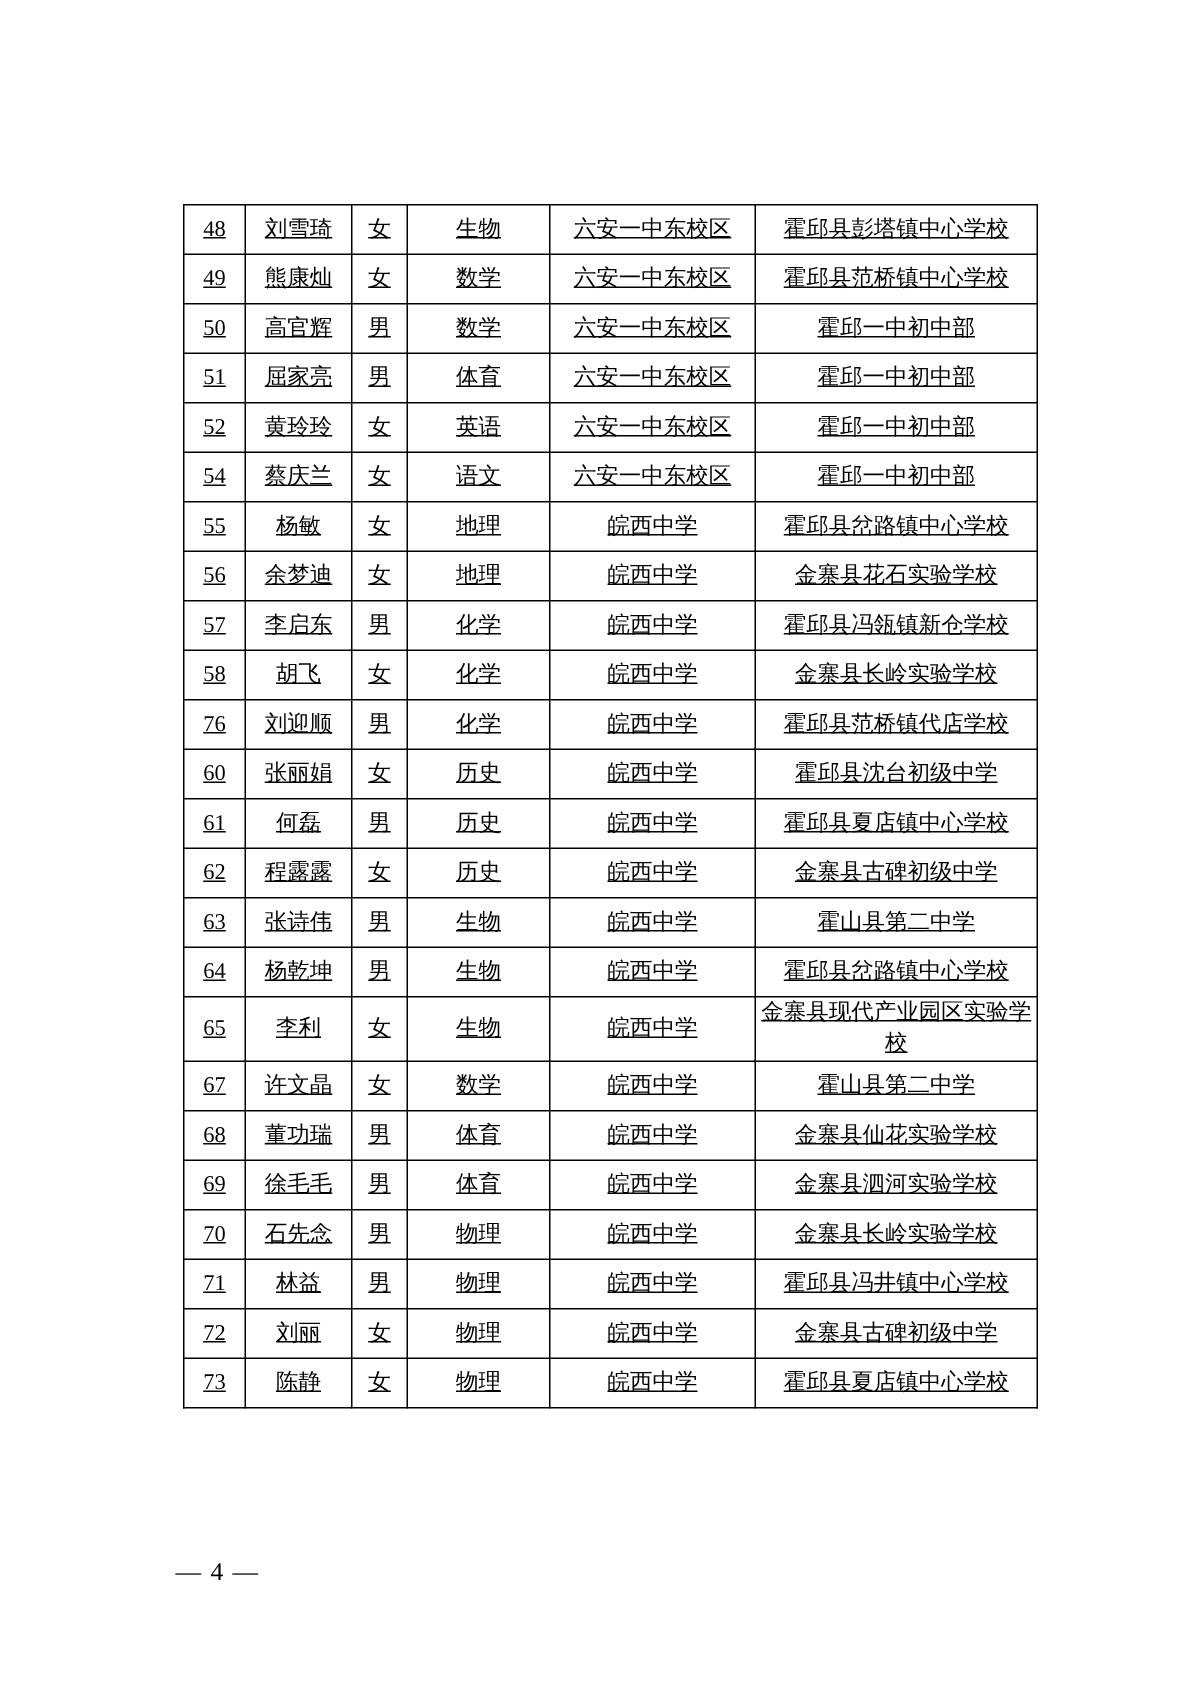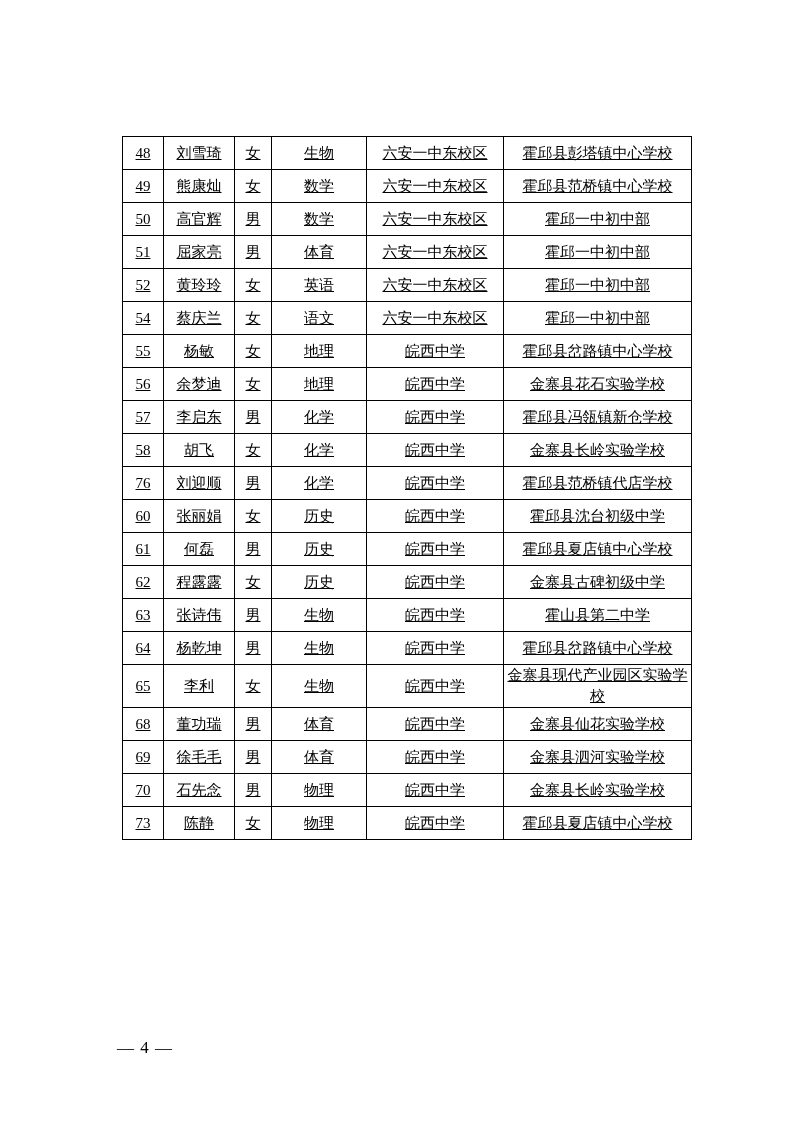--- a/index.html
+++ b/index.html
@@ -197,20 +197,28 @@
         </tr>
         <tr>
           <td class="col-no">65</td>
           <td class="col-name">李利</td>
           <td class="col-gender">女</td>
           <td class="col-subject">生物</td>
           <td class="col-school">皖西中学</td>
           <td class="col-origin">金寨县现代产业园区实验学校</td>
         </tr>
         <tr>
+          <td class="col-no">67</td>
+          <td class="col-name">许文晶</td>
+          <td class="col-gender">女</td>
+          <td class="col-subject">数学</td>
+          <td class="col-school">皖西中学</td>
+          <td class="col-origin">霍山县第二中学</td>
+        </tr>
+        <tr>
           <td class="col-no">68</td>
           <td class="col-name">董功瑞</td>
           <td class="col-gender">男</td>
           <td class="col-subject">体育</td>
           <td class="col-school">皖西中学</td>
           <td class="col-origin">金寨县仙花实验学校</td>
         </tr>
         <tr>
           <td class="col-no">69</td>
           <td class="col-name">徐毛毛</td>
@@ -221,20 +229,36 @@
         </tr>
         <tr>
           <td class="col-no">70</td>
           <td class="col-name">石先念</td>
           <td class="col-gender">男</td>
           <td class="col-subject">物理</td>
           <td class="col-school">皖西中学</td>
           <td class="col-origin">金寨县长岭实验学校</td>
         </tr>
         <tr>
+          <td class="col-no">71</td>
+          <td class="col-name">林益</td>
+          <td class="col-gender">男</td>
+          <td class="col-subject">物理</td>
+          <td class="col-school">皖西中学</td>
+          <td class="col-origin">霍邱县冯井镇中心学校</td>
+        </tr>
+        <tr>
+          <td class="col-no">72</td>
+          <td class="col-name">刘丽</td>
+          <td class="col-gender">女</td>
+          <td class="col-subject">物理</td>
+          <td class="col-school">皖西中学</td>
+          <td class="col-origin">金寨县古碑初级中学</td>
+        </tr>
+        <tr>
           <td class="col-no">73</td>
           <td class="col-name">陈静</td>
           <td class="col-gender">女</td>
           <td class="col-subject">物理</td>
           <td class="col-school">皖西中学</td>
           <td class="col-origin">霍邱县夏店镇中心学校</td>
         </tr>
       </tbody>
   </table>
 

